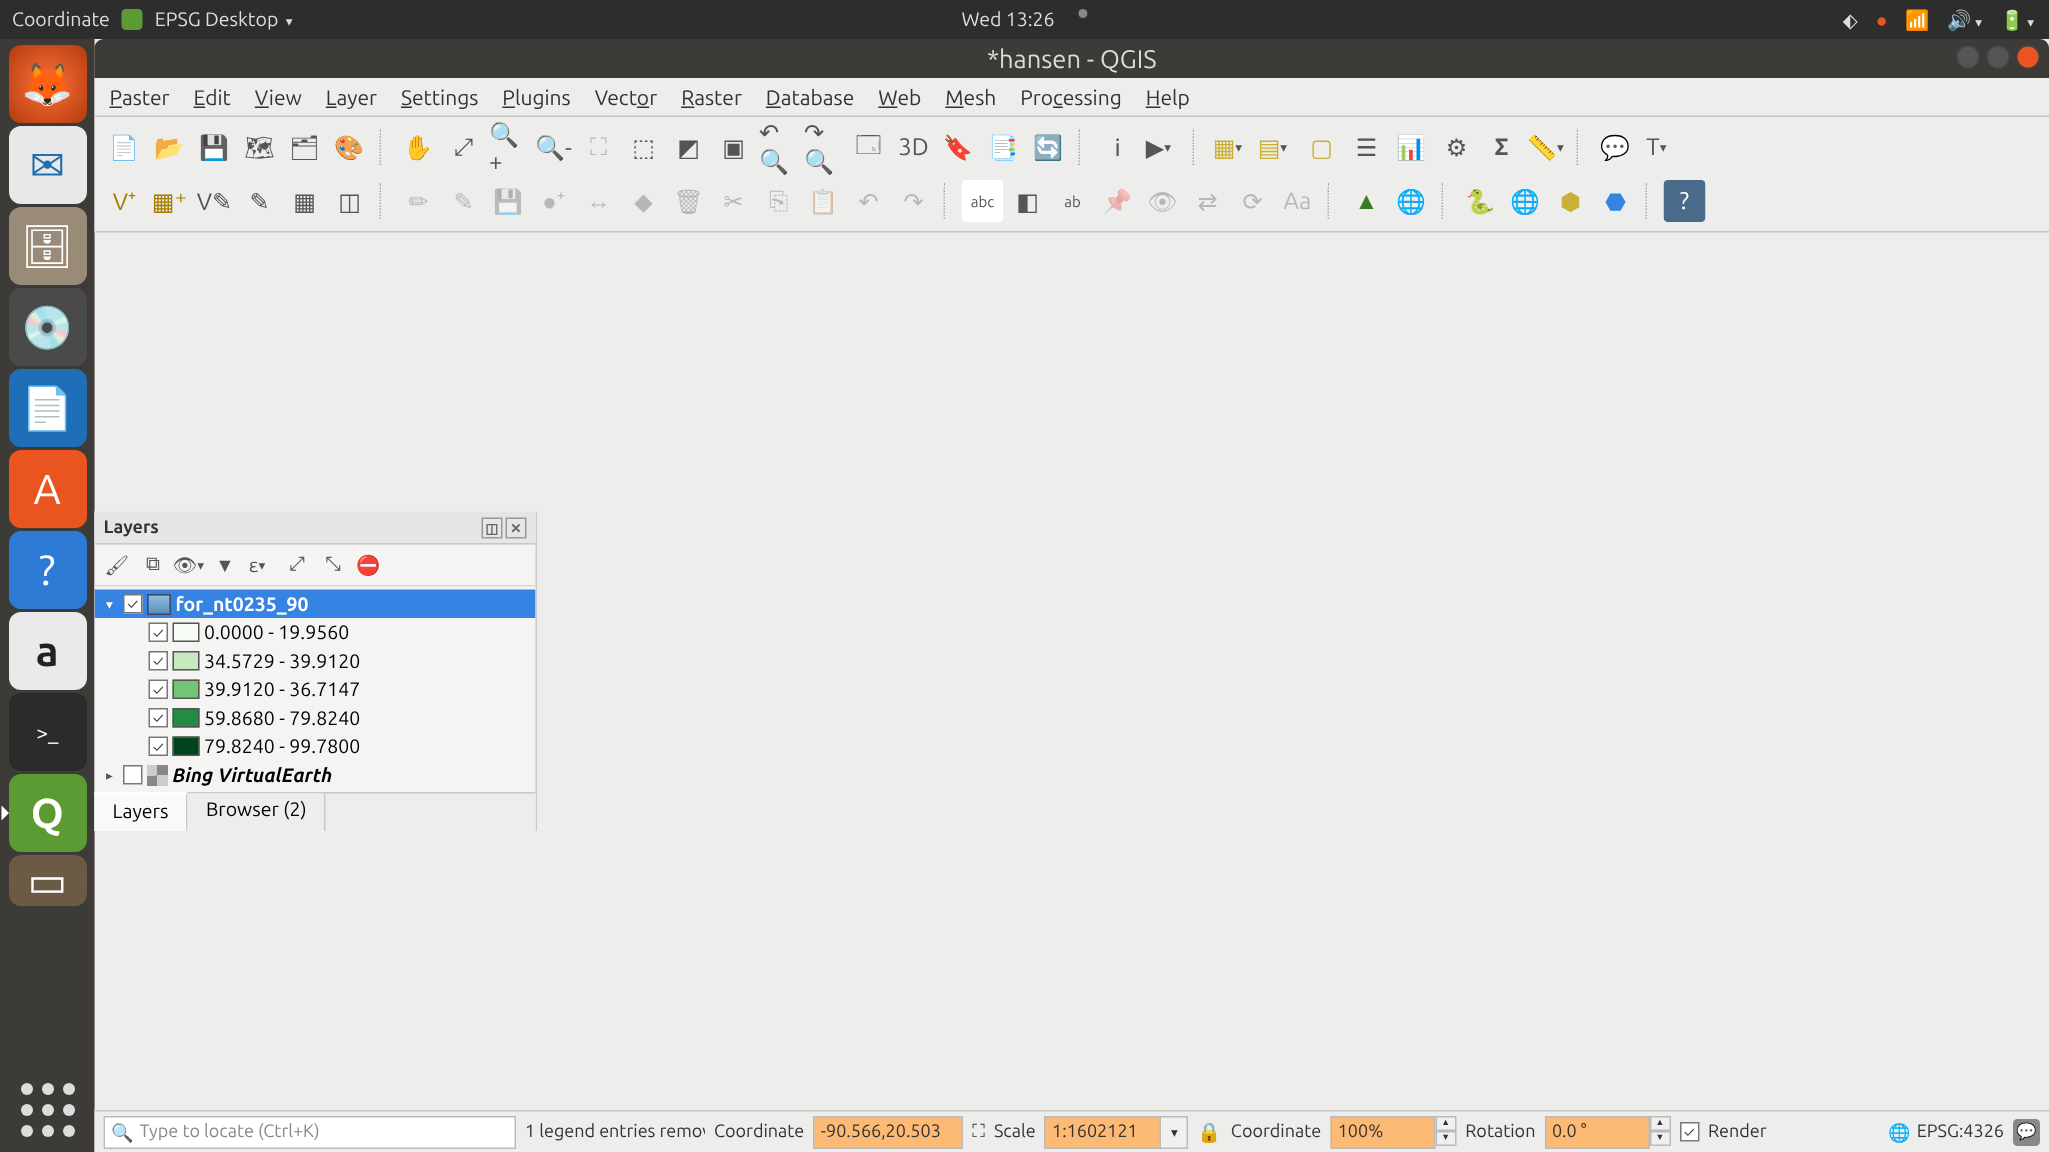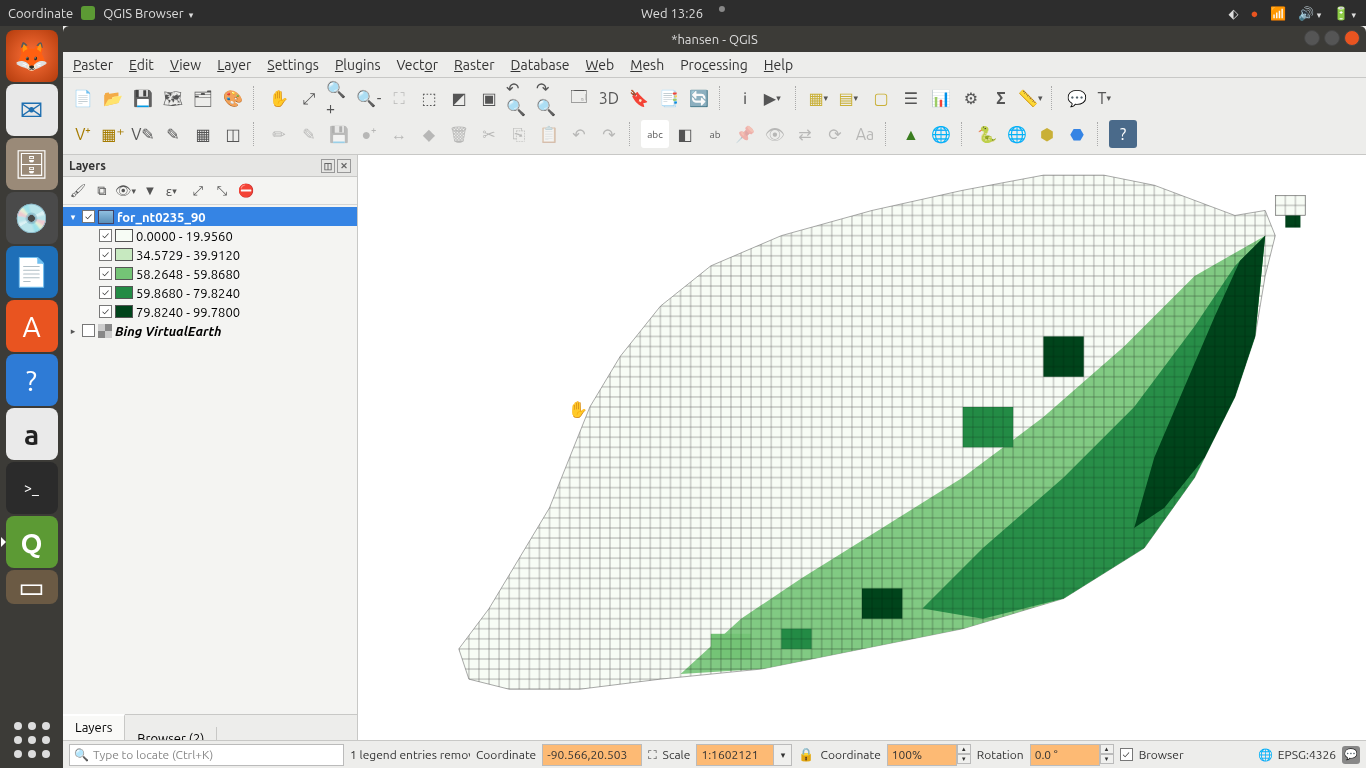--- a/index.html
+++ b/index.html
@@ -16,56 +16,56 @@
 
   
   .launcher { position:absolute; left:0; top:26px; width:63px; bottom:0; background:#3c3b37; display:flex; flex-direction:column; align-items:center; padding:4px 0; gap:2px; }
   .launch-item { width:52px; height:52px; border-radius:8px; display:flex; align-items:center; justify-content:center; font-size:28px; color:#fff; position:relative;}
   .launch-item.active::before { content:""; position:absolute; left:-5px; top:50%; width:0; height:0; border:5px solid transparent; border-left-color:#fff; transform:translateY(-50%);}
   .apps-grid { margin-top:auto; width:48px; height:48px; display:grid; grid-template-columns:repeat(3,8px); grid-template-rows:repeat(3,8px); gap:6px; justify-content:center; align-content:center;}
   .apps-grid span{ background:#ddd; border-radius:50%;}
 
   
   .app-window { position:absolute; left:63px; top:26px; right:0; bottom:0; background:#ededeb; display:flex; flex-direction:column; }
-  .titlebar { height:26px; background:#3c3b37; color:#dcdcdc; display:flex; align-items:center; justify-content:center; font-size:13px; position:relative; border-top-left-radius:6px; border-top-right-radius:6px;}
+  .titlebar { height:26px; background:#3c3b37; color:#dcdcdc; display:flex; align-items:center; justify-content:center; font-size:17px; position:relative; border-top-left-radius:6px; border-top-right-radius:6px;}
   .titlebar .win-btns { position:absolute; right:6px; top:4px; display:flex; gap:4px;}
   .win-btn { width:16px; height:16px; border-radius:50%; background:#555; border:1px solid #444;}
   .win-btn.close{ background:#e95420;}
   .menubar { height:26px; background:#ededeb; border-bottom:1px solid #c8c8c6; display:flex; align-items:center; gap:16px; padding:0 10px; font-size:14px; color:#333;}
   .menubar span u{ text-decoration:underline;}
   .menubar span{ cursor:default;}
 
   
   .toolbars { background:#ededeb; border-bottom:1px solid #c8c8c6; padding:2px 6px;}
   .toolbar-row { display:flex; align-items:center; gap:2px; height:36px;}
   .tbtn { width:28px; height:28px; border:1px solid transparent; border-radius:3px; display:flex; align-items:center; justify-content:center; font-size:16px; color:#555;}
   .tbtn.disabled{ opacity:.35;}
   .sep { width:6px; height:24px; border-left:1px dotted #aaa; margin:0 4px;}
   .dd { width:10px; font-size:9px; color:#555;}
 
   
-  .main-area { flex:1; display:flex; min-height:0; }
+  .main-area { flex:1; display:flex; min-height:0;align-items:center; }
   .layers-panel { width:295px; background:#f4f4f2; border-right:1px solid #c8c8c6; display:flex; flex-direction:column;}
   .panel-header { height:22px; background:#e6e6e4; border-bottom:1px solid #c8c8c6; display:flex; align-items:center; padding:0 6px; font-size:12px; font-weight:bold; color:#333;}
   .panel-header .phbtns{ margin-left:auto; display:flex; gap:2px;}
   .phbtn{ width:14px; height:14px; border:1px solid #999; font-size:9px; display:flex; align-items:center; justify-content:center; color:#666;}
   .layer-toolbar{ height:28px; display:flex; align-items:center; gap:2px; padding:0 4px; border-bottom:1px solid #d6d6d4;}
   .lbtn{ width:22px; height:22px; display:flex; align-items:center; justify-content:center; font-size:13px; color:#555;}
   .layer-tree{ flex:1; overflow:auto; font-size:13px; padding:2px 0;}
   .tree-row{ display:flex; align-items:center; height:19px; padding-left:4px; gap:3px; white-space:nowrap;}
   .tree-row.selected{ background:#3584e4; color:#fff;}
   .exp{ width:12px; font-size:9px; color:#555; text-align:center;}
   .tree-row.selected .exp{ color:#fff;}
   .cb{ width:13px; height:13px; border:1px solid #777; background:#fff; display:inline-flex; align-items:center; justify-content:center; font-size:10px; color:#333;}
   .swatch{ width:18px; height:13px; border:1px solid #555; display:inline-block;}
   .layer-name{ font-weight:bold;}
   .layer-name.italic{ font-style:italic; font-weight:bold;}
   .child{ padding-left:36px;}
   .bottom-tabs{ height:26px; display:flex; border-top:1px solid #c8c8c6; background:#ededeb;}
-  .bottom-tabs .tab{ padding:4px 12px; font-size:13px; border-right:1px solid #c8c8c6; background:#ededeb;margin-top:12px;}
+  .bottom-tabs .tab{ padding:4px 12px; font-size:13px; border-right:1px solid #c8c8c6; background:#ededeb;}
   .bottom-tabs .tab.active{ background:#f9f9f7; border-top:2px solid #fff; margin-top:-1px;}
 
   
   .canvas { flex:1; background:#fff; position:relative; overflow:hidden;}
   .canvas svg{ position:absolute; inset:0;}
   .cursor-pan{ position:absolute; left:210px; top:245px; font-size:16px; color:#333;}
 
   
   .statusbar{ height:28px; background:#ededeb; border-top:1px solid #c8c8c6; display:flex; align-items:center; font-size:12px; color:#333; gap:6px; padding:0 6px;}
   .locator{ width:275px; height:22px; border:1px solid #bbb; background:#fff; display:flex; align-items:center; padding:0 4px; color:#888; gap:4px;}
@@ -78,21 +78,21 @@
   .msg-ico{ width:18px; height:18px; border-radius:3px; background:#888; color:#fff; display:flex; align-items:center; justify-content:center; font-size:11px;}
   .overflow{ white-space:nowrap; overflow:hidden;}
 </style>
 </head>
 <body>
 
 <div class="top-panel">
   <div class="left">
     <span>Coordinate</span>
     <span class="qgis-icon"></span>
-    <span><span>QGIS Browser</span> <span class="tri">▾</span></span>
+    <span><span>EPSG Desktop</span> <span class="tri">▾</span></span>
   </div>
   <div class="center">
     <span>Wed 13:26</span>
       <span class="dot"></span>
   </div>
   <div class="right">
     <span>⬖</span>
     <span style="color:#e95420">●</span>
     <span>📶</span>
     <span>🔊<span class="tri">▾</span></span>
@@ -267,21 +267,21 @@
           <span>0.0000 - 19.9560</span>
         </div>
         <div class="tree-row child">
           <span class="cb">✓</span>
           <span class="swatch" style="background:#c7e9c0"></span>
           <span>34.5729 - 39.9120</span>
         </div>
         <div class="tree-row child">
           <span class="cb">✓</span>
           <span class="swatch" style="background:#74c476"></span>
-          <span>58.2648 - 59.8680</span>
+          <span>39.9120 - 36.7147</span>
         </div>
         <div class="tree-row child">
           <span class="cb">✓</span>
           <span class="swatch" style="background:#238b45"></span>
           <span>59.8680 - 79.8240</span>
         </div>
         <div class="tree-row child">
           <span class="cb">✓</span>
           <span class="swatch" style="background:#00441b"></span>
           <span>79.8240 - 99.7800</span>
@@ -366,21 +366,21 @@
     </div>
     <span>Rotation</span>
     <div style="display:flex">
       <div class="stat-field" style="width:70px">0.0 °</div>
       <div class="spin">
           <div>▴</div>
           <div>▾</div>
         </div>
     </div>
     <span class="cb">✓</span>
-    <span>Browser</span>
+    <span>Render</span>
     <span style="margin-left:auto;display:flex;align-items:center;gap:4px">
       <span>🌐</span>
       <span>EPSG:4326</span>
     </span>
     <div class="msg-ico">💬</div>
   </div>
 
 </div>
 
 </body></html>

